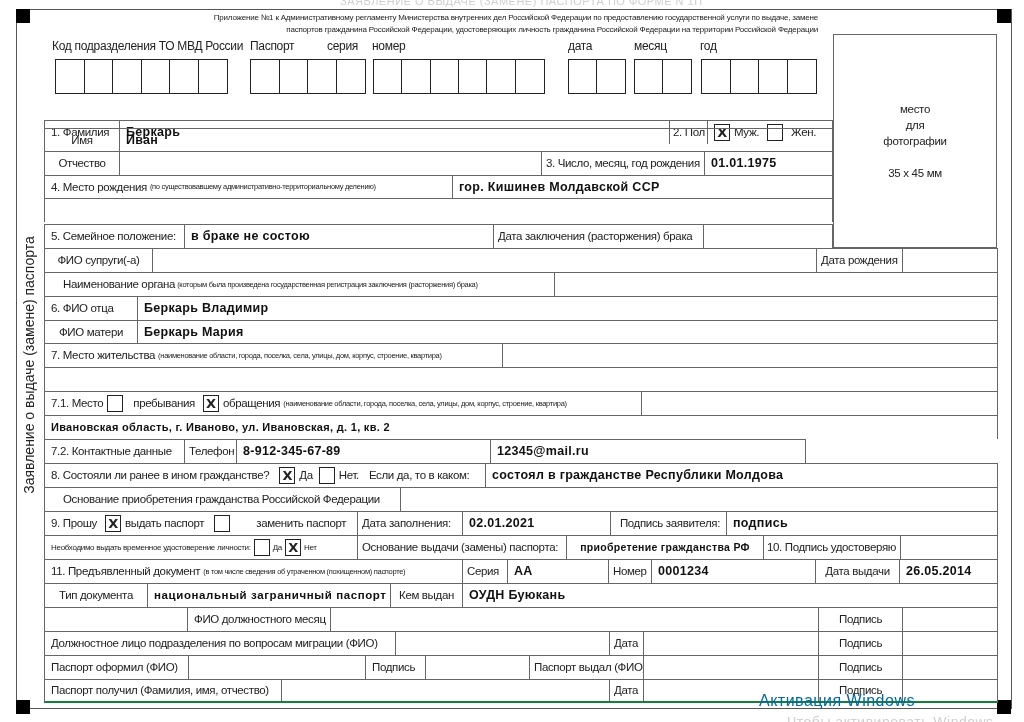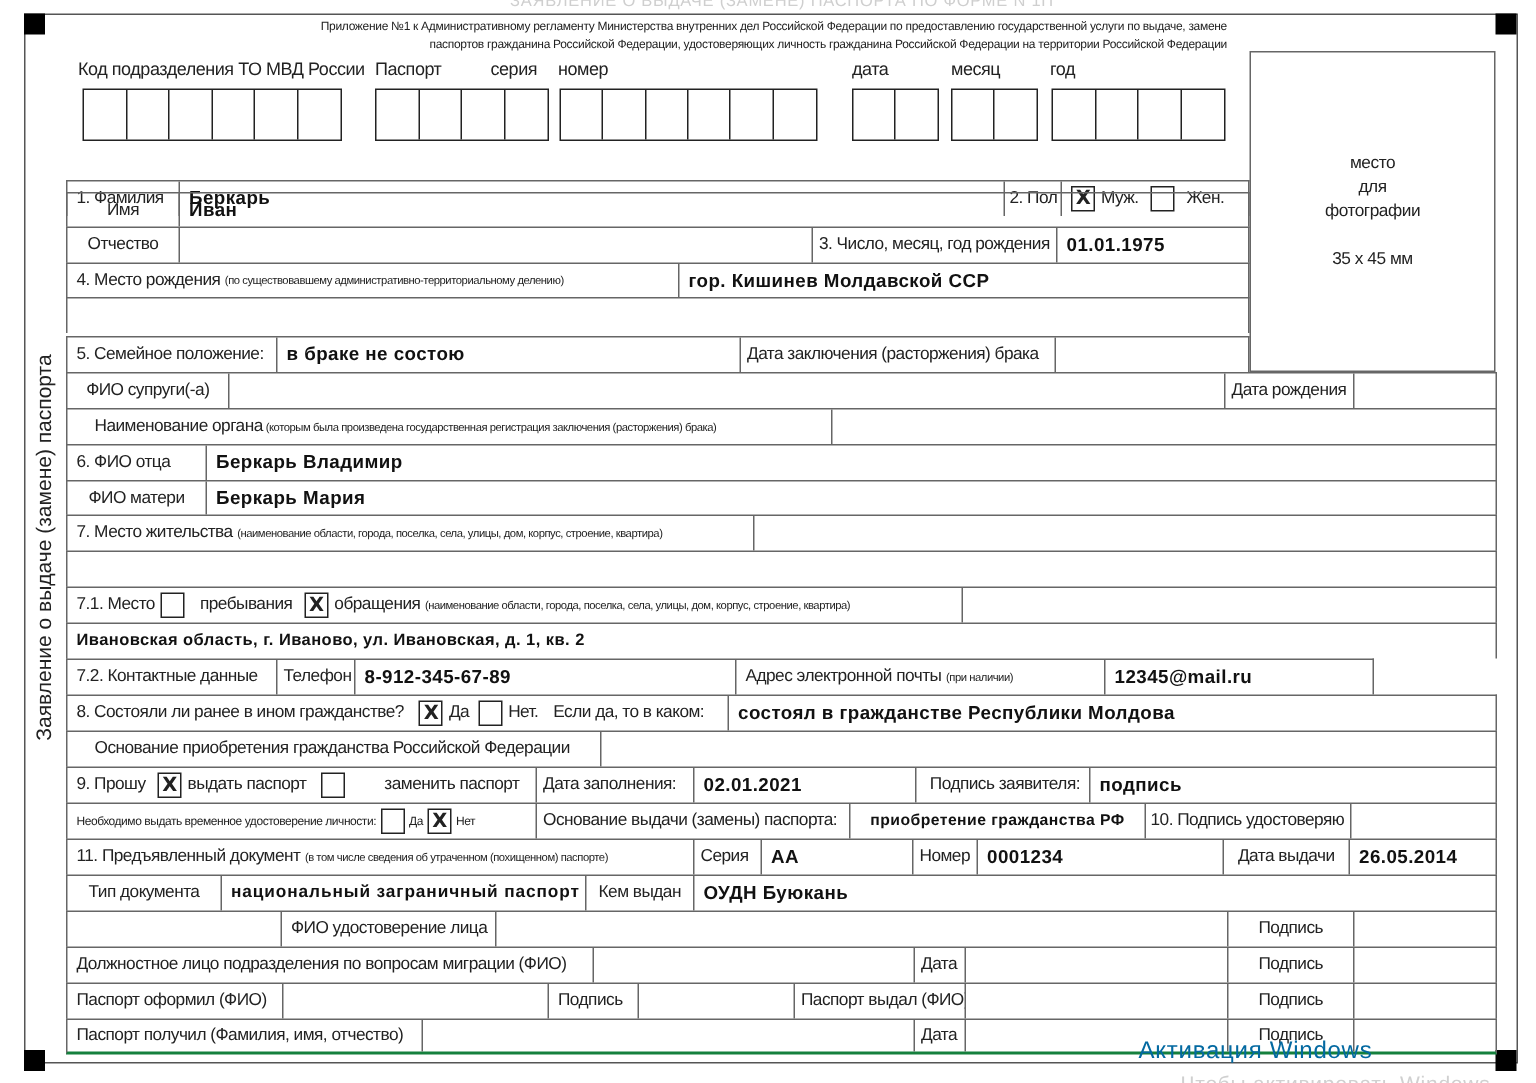--- a/index.html
+++ b/index.html
@@ -196,28 +196,24 @@
     <span>обращения</span>
     <span class="small">(наименование области, города, поселка, села, улицы, дом, корпус, строение, квартира)</span>
   </div>
   <div class="c grow"></div>
 </div>
 
 <div class="row" style="top:415px;width:954px;">
   <div class="c val grow" style="font-size:11px;">Ивановская область, г. Иваново, ул. Ивановская, д. 1, кв. 2</div>
 </div>
 
-<div class="row" style="top:439px;width:872px;">
+<div class="row" style="top:439px;width:762px;">
   <div class="c" style="width:140px;">7.2. Контактные данные</div>
   <div class="c" style="width:52px;padding:0 4px;">Телефон</div>
   <div class="c val" style="width:254px;">8-912-345-67-89</div>
-  <div class="c" style="width:246px;">
-    <span>Адрес электронной почты</span>
-    <span class="small">(при наличии)</span>
-  </div>
   <div class="c val grow">12345@mail.ru</div>
 </div>
 
 <div class="row" style="top:463px;width:954px;">
   <div class="c" style="width:441px;padding:0 4px 0 6px;">
     <span>8. Состояли ли ранее в ином гражданстве?</span>
     <span class="chk" style="margin-left:10px;">X</span>
     <span>Да</span>
     <span class="chk" style="margin-left:6px;"></span>
     <span>Нет.</span>
@@ -274,21 +270,21 @@
 
 <div class="row" style="top:583px;width:954px;">
   <div class="c center" style="width:103px;">Тип документа</div>
   <div class="c val" style="width:243px;font-size:11.5px;letter-spacing:0.6px;">национальный заграничный паспорт</div>
   <div class="c center" style="width:72px;">Кем выдан</div>
   <div class="c val grow">ОУДН Буюкань</div>
 </div>
 
 <div class="row" style="top:607px;width:954px;">
   <div class="c" style="width:143px;"></div>
-  <div class="c" style="width:143px;">ФИО удостоверение лица</div>
+  <div class="c" style="width:143px;">ФИО должностного месяц</div>
   <div class="c grow"></div>
   <div class="c center" style="width:84px;">Подпись</div>
   <div class="c" style="width:94px;"></div>
 </div>
 
 <div class="row" style="top:631px;width:954px;">
   <div class="c" style="width:351px;">Должностное лицо подразделения по вопросам миграции (ФИО)</div>
   <div class="c" style="width:214px;"></div>
   <div class="c" style="width:34px;padding:0 4px;">Дата</div>
   <div class="c grow"></div>

